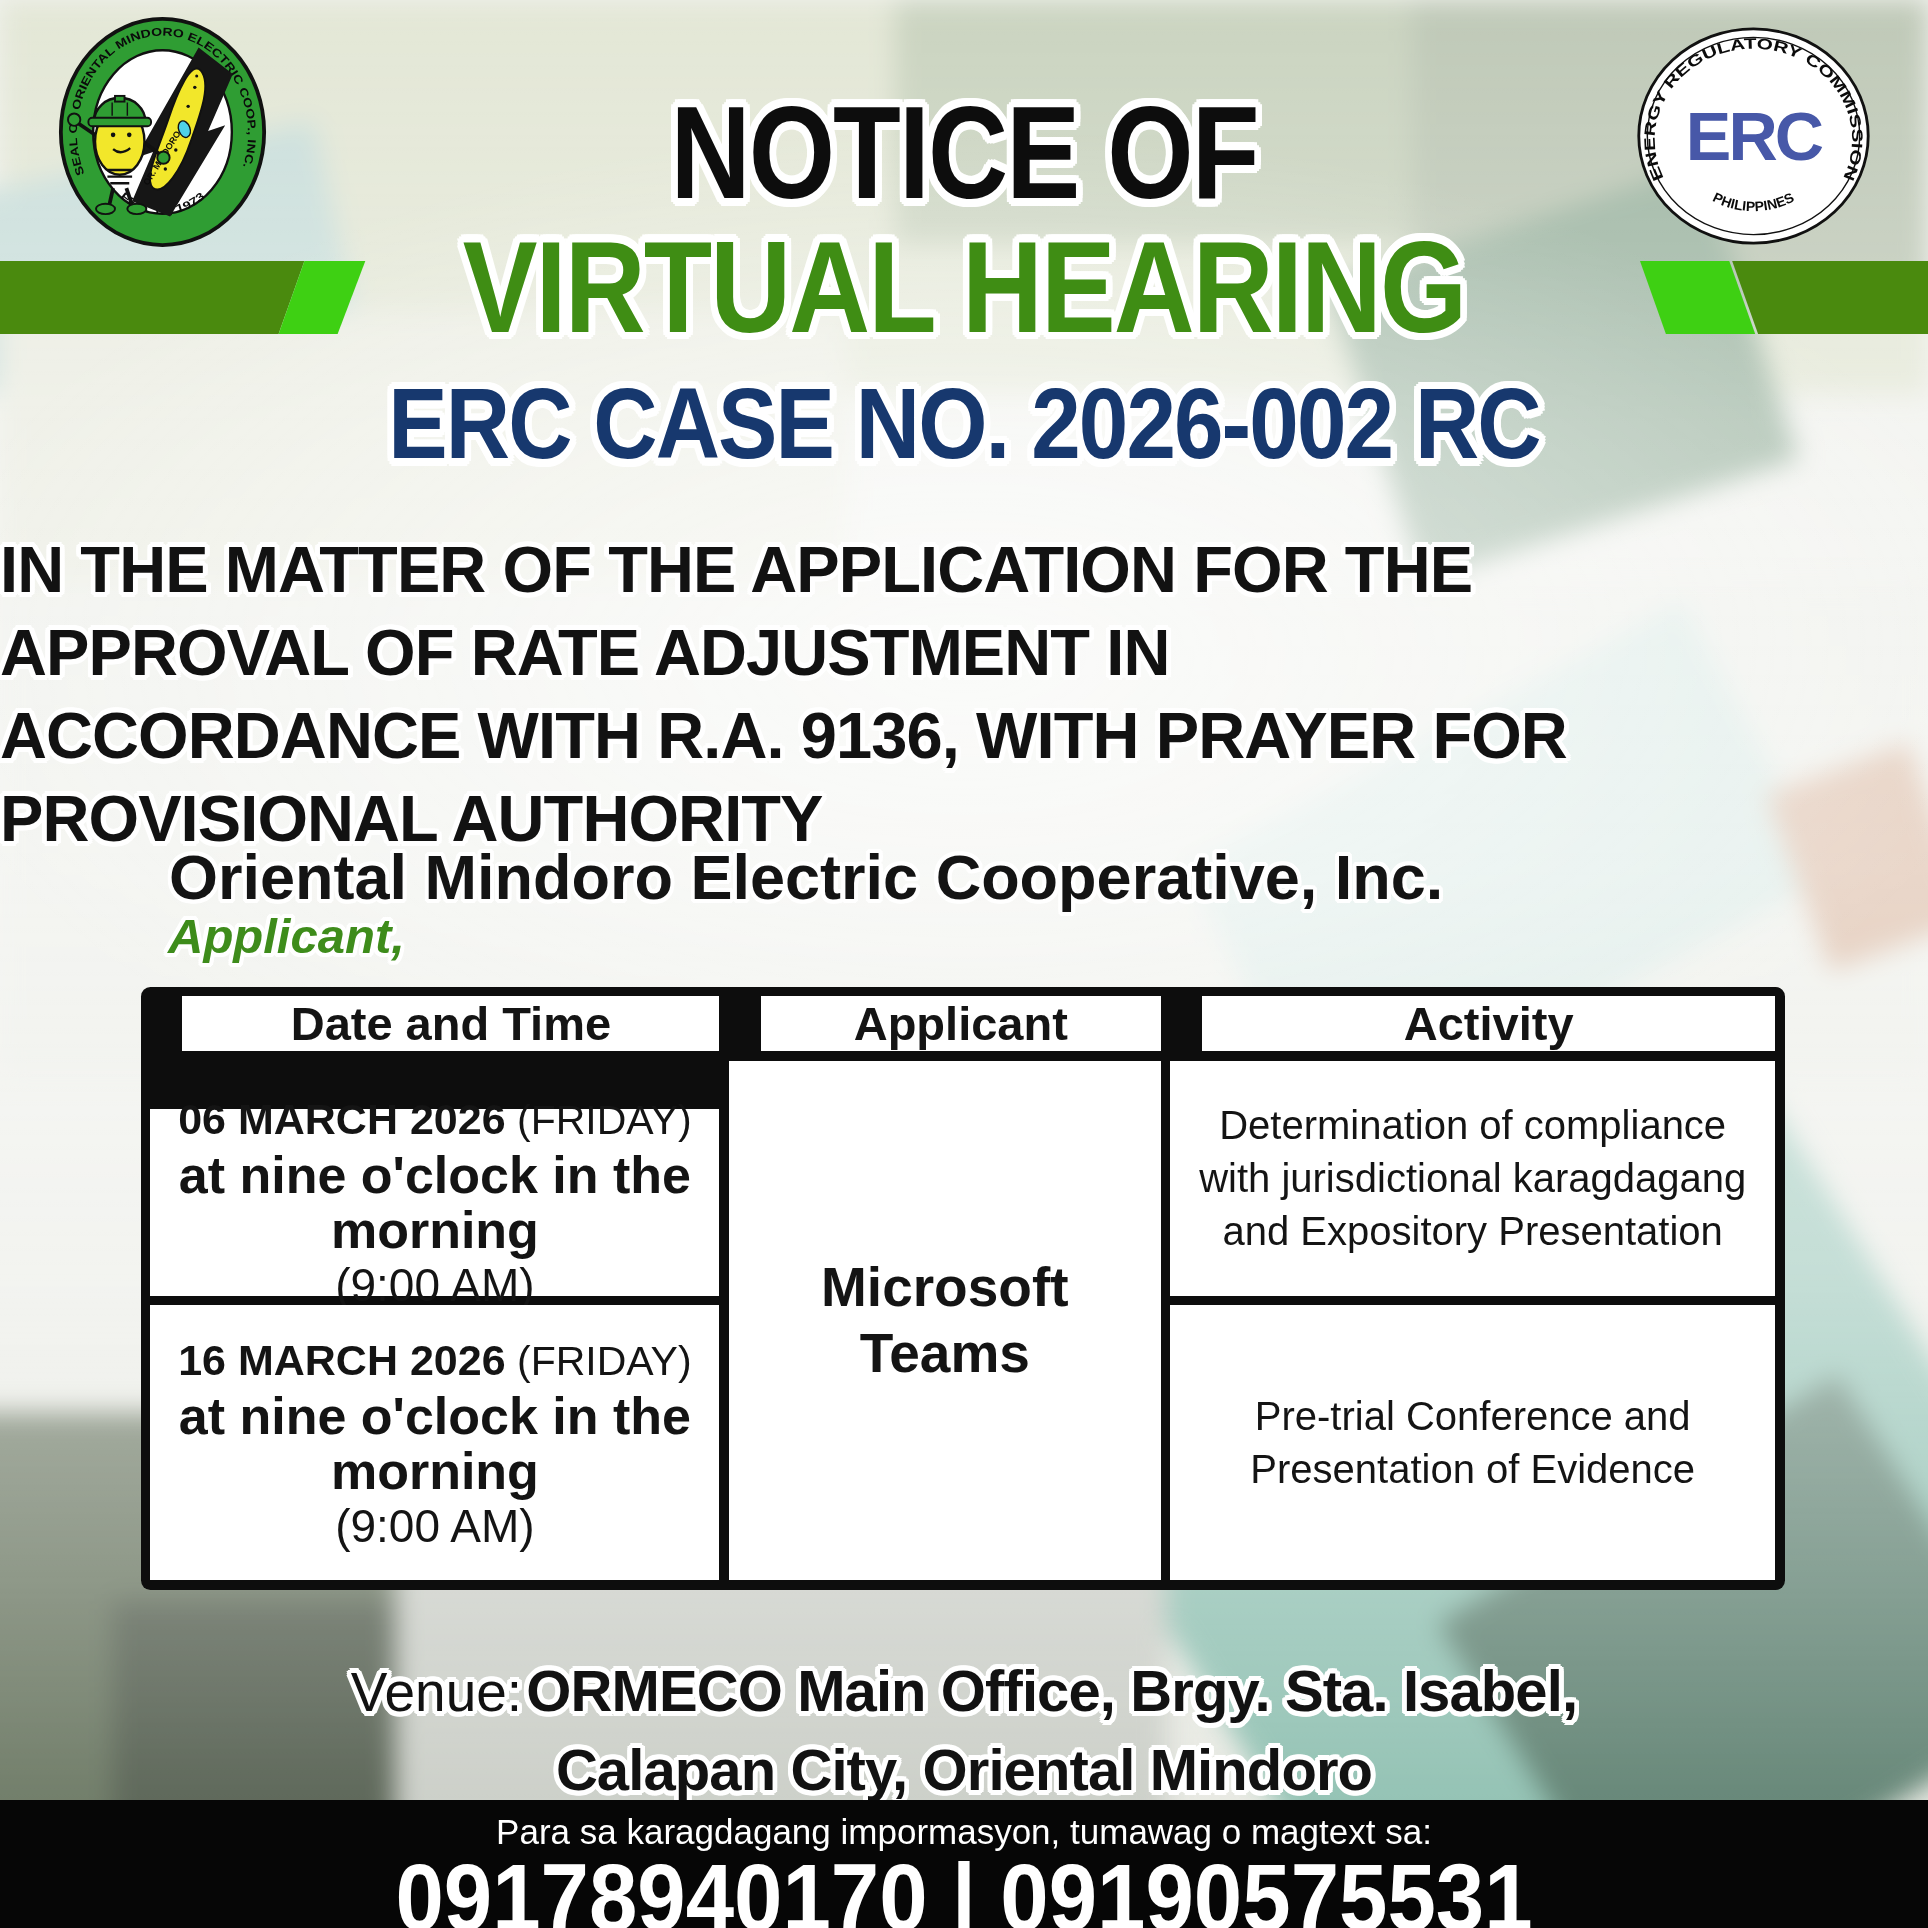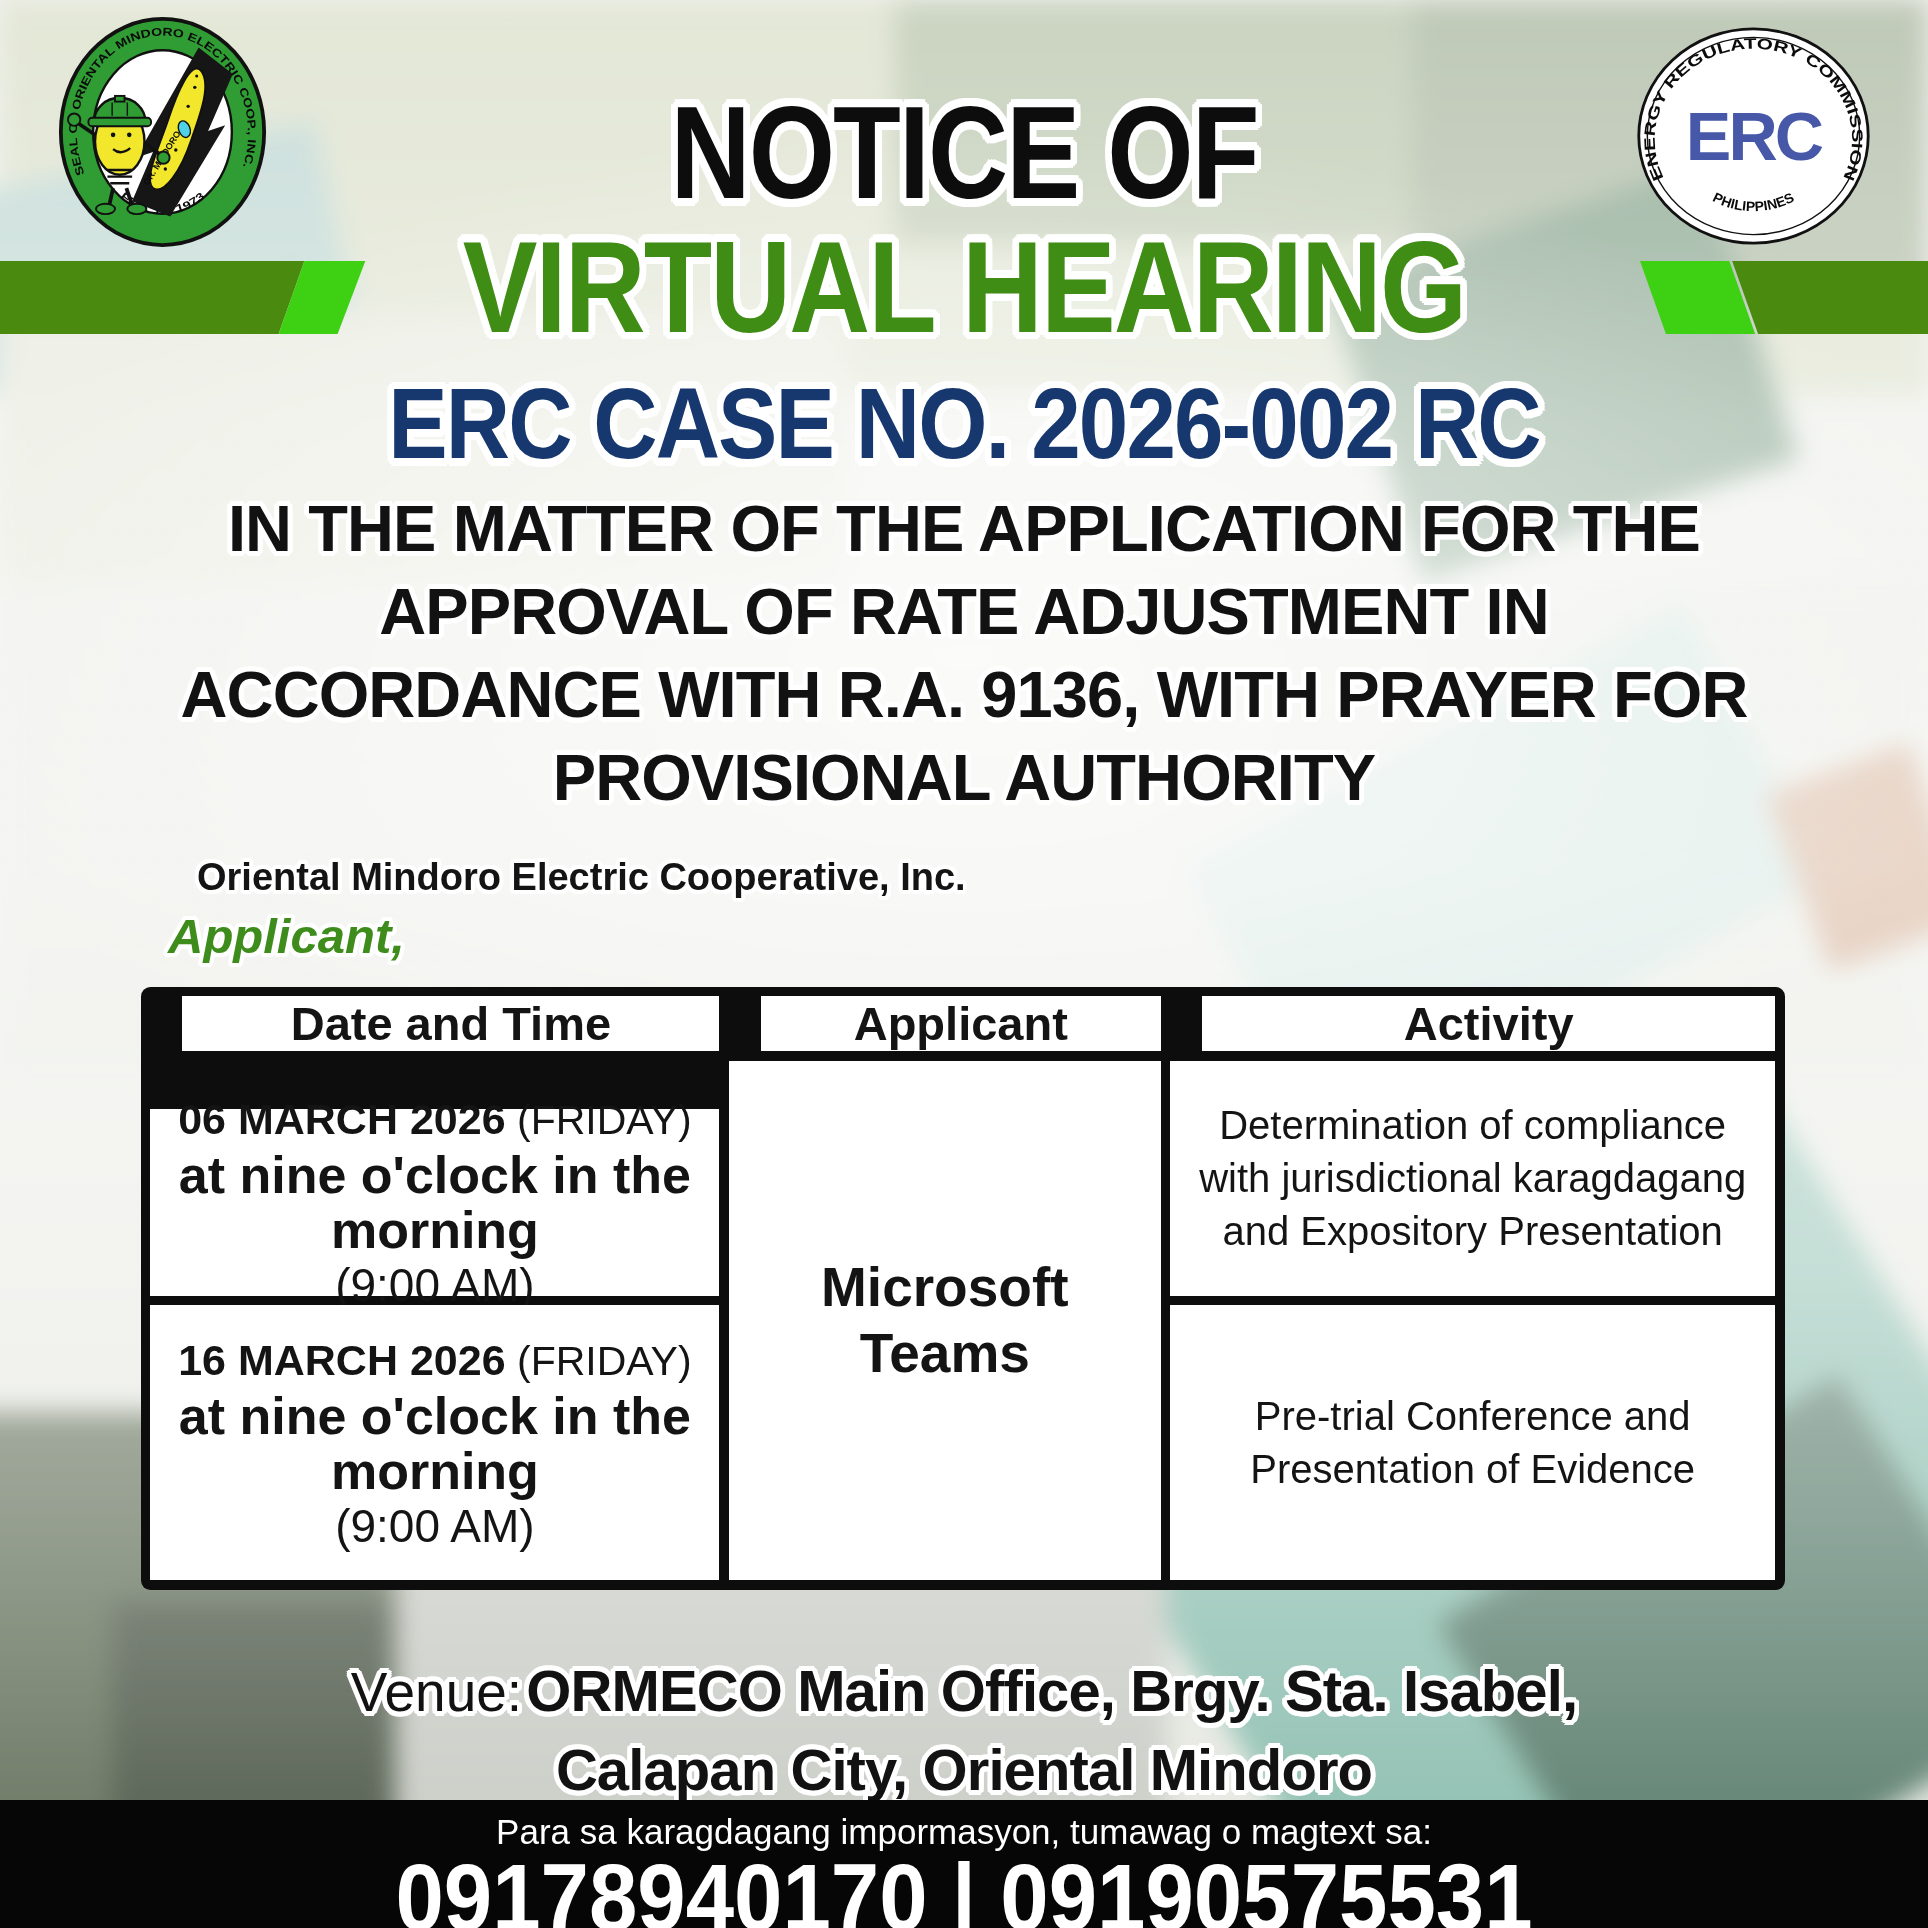--- a/index.html
+++ b/index.html
@@ -52,25 +52,25 @@
   .banner-left .dark{background:#4a8a0e;clip-path:polygon(0 0,82.5% 0,75.5% 100%,0 100%);}
   .banner-left .light{background:#3ed013;clip-path:polygon(82.5% 0,99% 0,91.5% 100%,75.5% 100%);}
   .banner-right{left:1640px;width:288px;}
   .banner-right .light{background:#3ed013;clip-path:polygon(0 0,31% 0,40% 100%,9% 100%);}
   .banner-right .dark{background:#4a8a0e;clip-path:polygon(32% 0,100% 0,100% 100%,41% 100%);}
 
   .caseno{position:absolute;left:0;top:371px;width:100%;text-align:center;z-index:4;
     font-size:89px;font-weight:900;letter-spacing:-1.9px;color:#17386e;
     line-height:94px;transform:scaleY(1.12);transform-origin:50% 0;}
 
-  .matter{position:absolute;left:0;top:487px;width:100%;text-align:center;z-index:4;
+  .matter{position:absolute;left:0;top:528px;width:100%;text-align:left;z-index:4;
     font-size:65px;font-weight:700;letter-spacing:-0.9px;color:#121212;line-height:83px;}
 
   .applicant-name{position:absolute;left:169px;top:849px;z-index:4;
-    font-size:38px;font-weight:800;color:#141414;line-height:56px;margin-left:28px;}
+    font-size:63px;font-weight:800;color:#141414;line-height:56px;}
   .applicant-label{position:absolute;left:168px;top:908px;z-index:4;
     font-size:49px;font-weight:800;font-style:italic;color:#3e8c1b;line-height:56px;}
 
   
   .sched{position:absolute;left:141px;top:987px;width:1644px;height:603px;z-index:4;
     background:#0d0d0d;border-radius:9.4px;box-sizing:border-box;padding:9.4px;
     display:grid;grid-template-columns:569px 432px 605px;grid-template-rows:55px 235px 275px;gap:9.4px;}
   .cell{background:#fff;display:flex;flex-direction:column;align-items:center;justify-content:center;
     text-align:center;color:#141414;}
   .cell.hdr{font-size:47px;font-weight:800;line-height:51px;margin-left:32px;}

